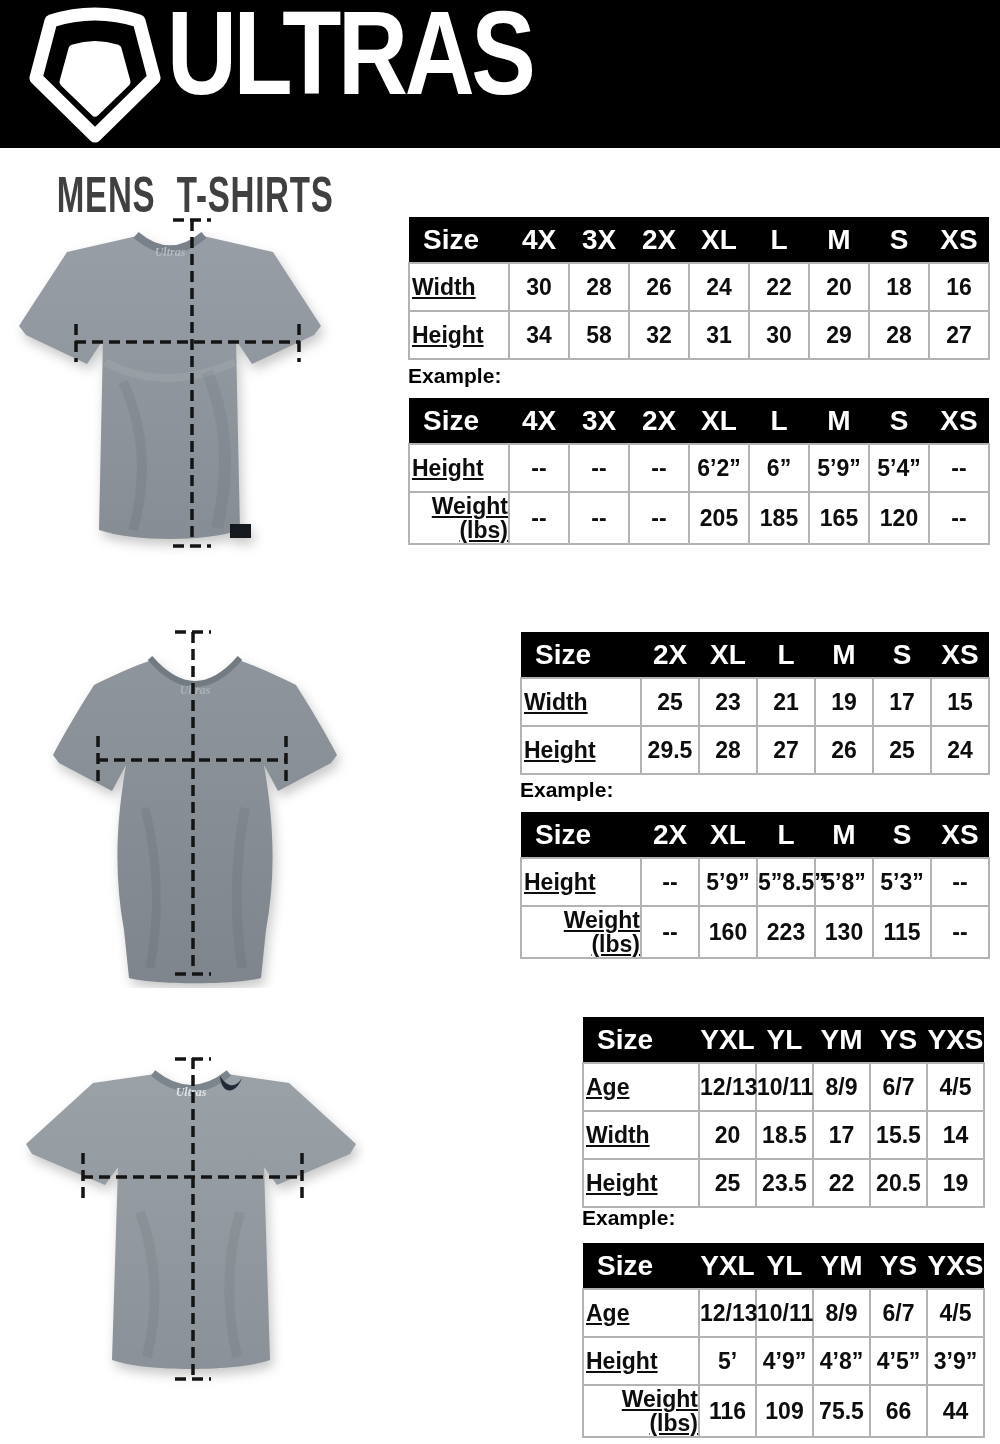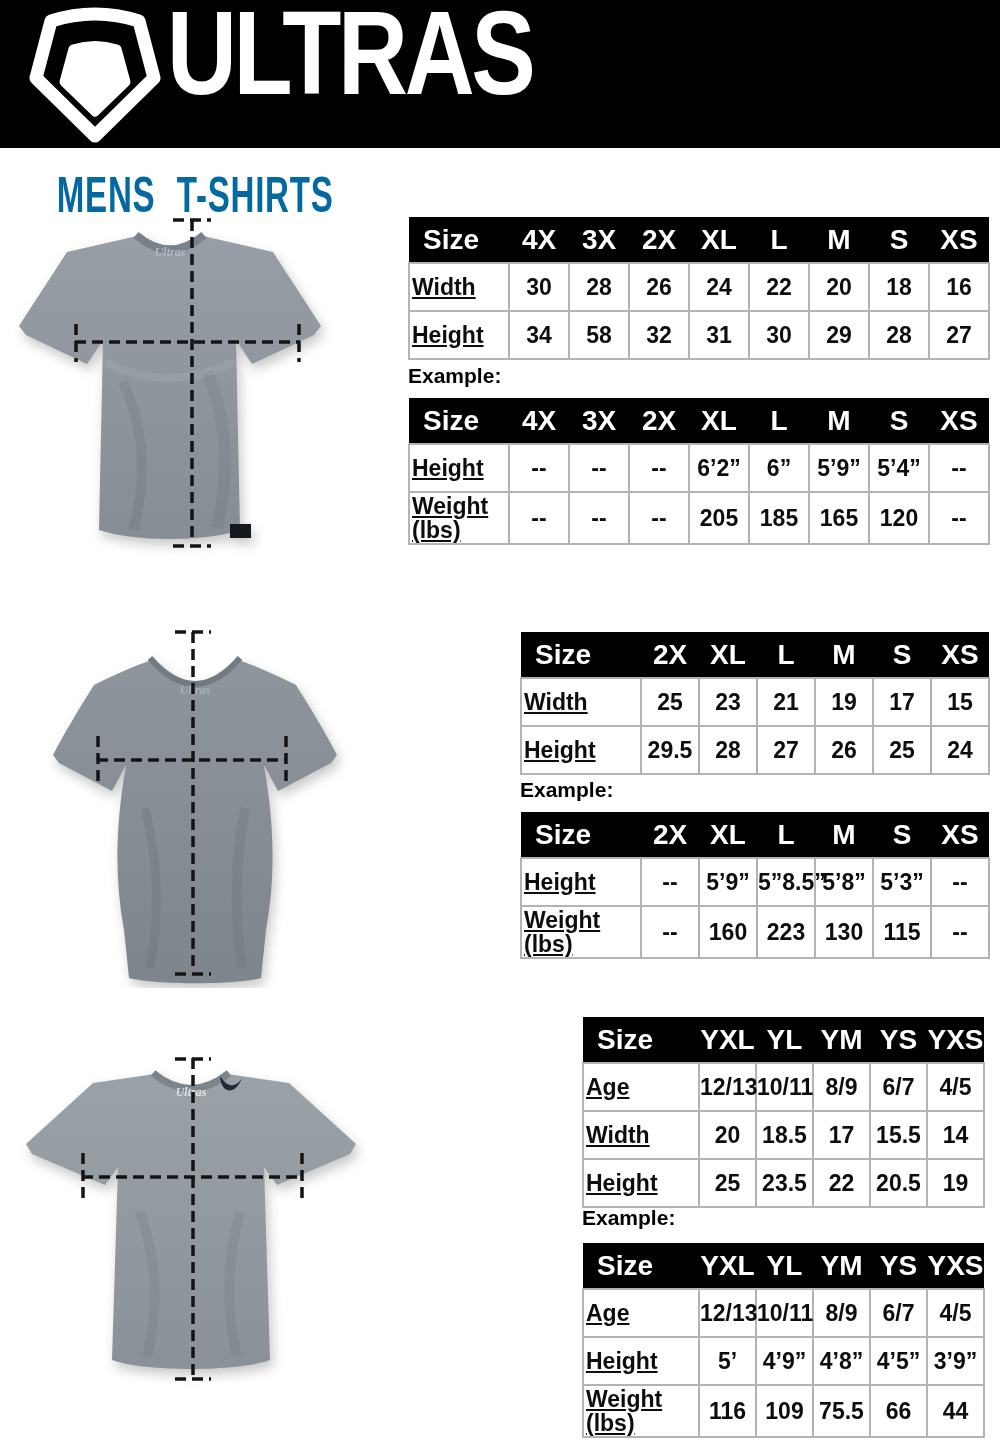--- a/index.html
+++ b/index.html
@@ -10,36 +10,36 @@
   
   .header{position:absolute;left:0;top:0;width:1000px;height:148px;background:#000;}
   .logo{position:absolute;left:28px;top:4px;width:134px;height:140px;}
   .brand{position:absolute;left:167px;top:-6px;color:#fff;font-weight:bold;font-size:118px;
          line-height:1;letter-spacing:-4px;transform:scaleX(0.82);transform-origin:left top;
          white-space:nowrap;}
   .site{position:absolute;left:169px;top:96px;color:#fff;font-weight:bold;font-size:31px;
         letter-spacing:0.5px;}
 
   
-  .section-title{position:absolute;left:0;width:390px;text-align:center;color:#0369a1;}
+  .section-title{position:absolute;left:0;width:390px;text-align:center;color:#404040;}
   .section-title span{display:inline-block;font-weight:bold;font-size:46px;line-height:1;
         letter-spacing:1px;word-spacing:16px;white-space:nowrap;
         transform:scale(0.72,1.08);transform-origin:center top;}
 
   
   table.size-table{position:absolute;border-collapse:collapse;table-layout:fixed;background:#fff;}
   table.size-table th{background:#000;color:#fff;font-weight:bold;font-size:28px;border:none;
         text-align:center;height:45px;padding:0;}
   table.size-table th.label{text-align:left;padding-left:14px;}
   table.size-table td{border:2px solid #b3b3b3;font-weight:bold;font-size:23px;color:#0d0d0d;
         text-align:center;height:46px;padding:0;background:#fff;}
   table.size-table td.label{text-align:left;padding-left:2px;text-decoration:underline;}
   table.size-table tr.tall td{height:50px;}
   td.two-line{font-size:19px;line-height:1.05;}
-  td.two-line div{margin:0;}
+  td.two-line div{margin:0;text-align:right;}
   td.v-md{font-size:20px;}
   td.v-sm{font-size:17px;}
 
   .example{position:absolute;font-weight:bold;font-size:21px;color:#000000;}
 
   
   .shirt{position:absolute;}
   .shirt-body{filter:drop-shadow(3px 6px 6px rgba(0,0,0,0.22));}
   .measure line{stroke:#141414;stroke-width:3.5;stroke-dasharray:11 6;fill:none;}
   .neck-label{font-family:"Liberation Serif",serif;font-style:italic;font-weight:bold;}

